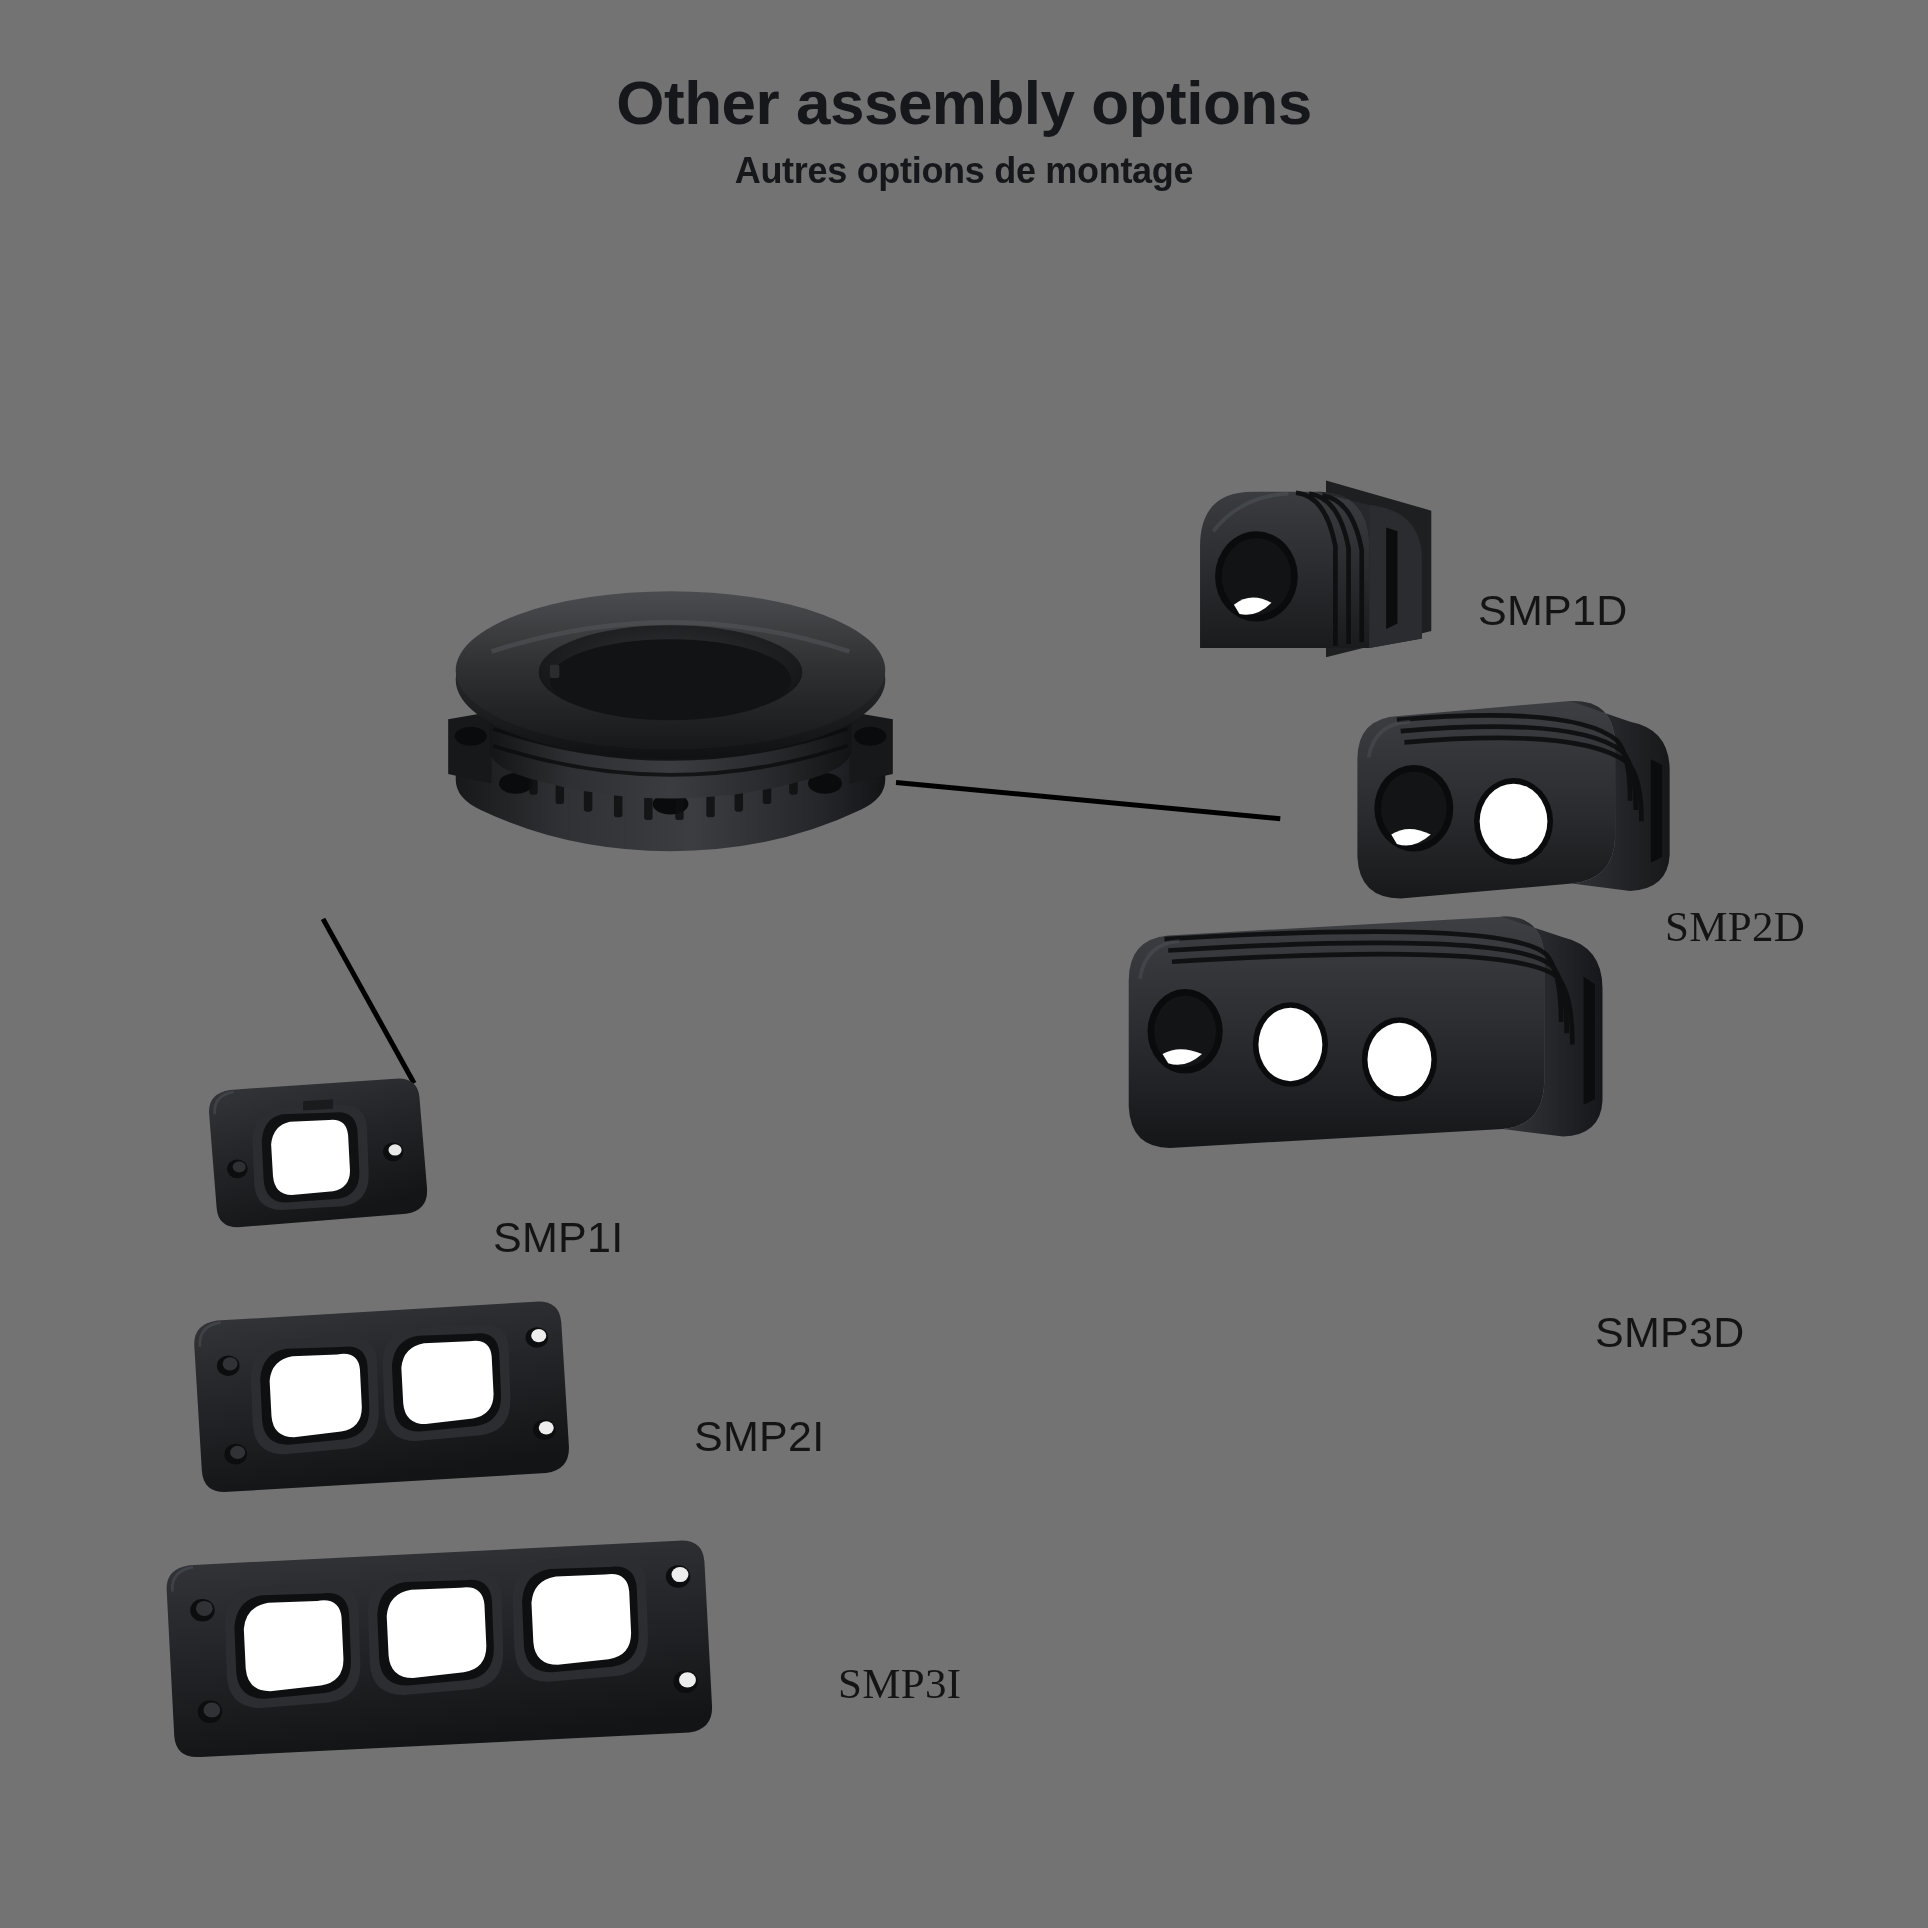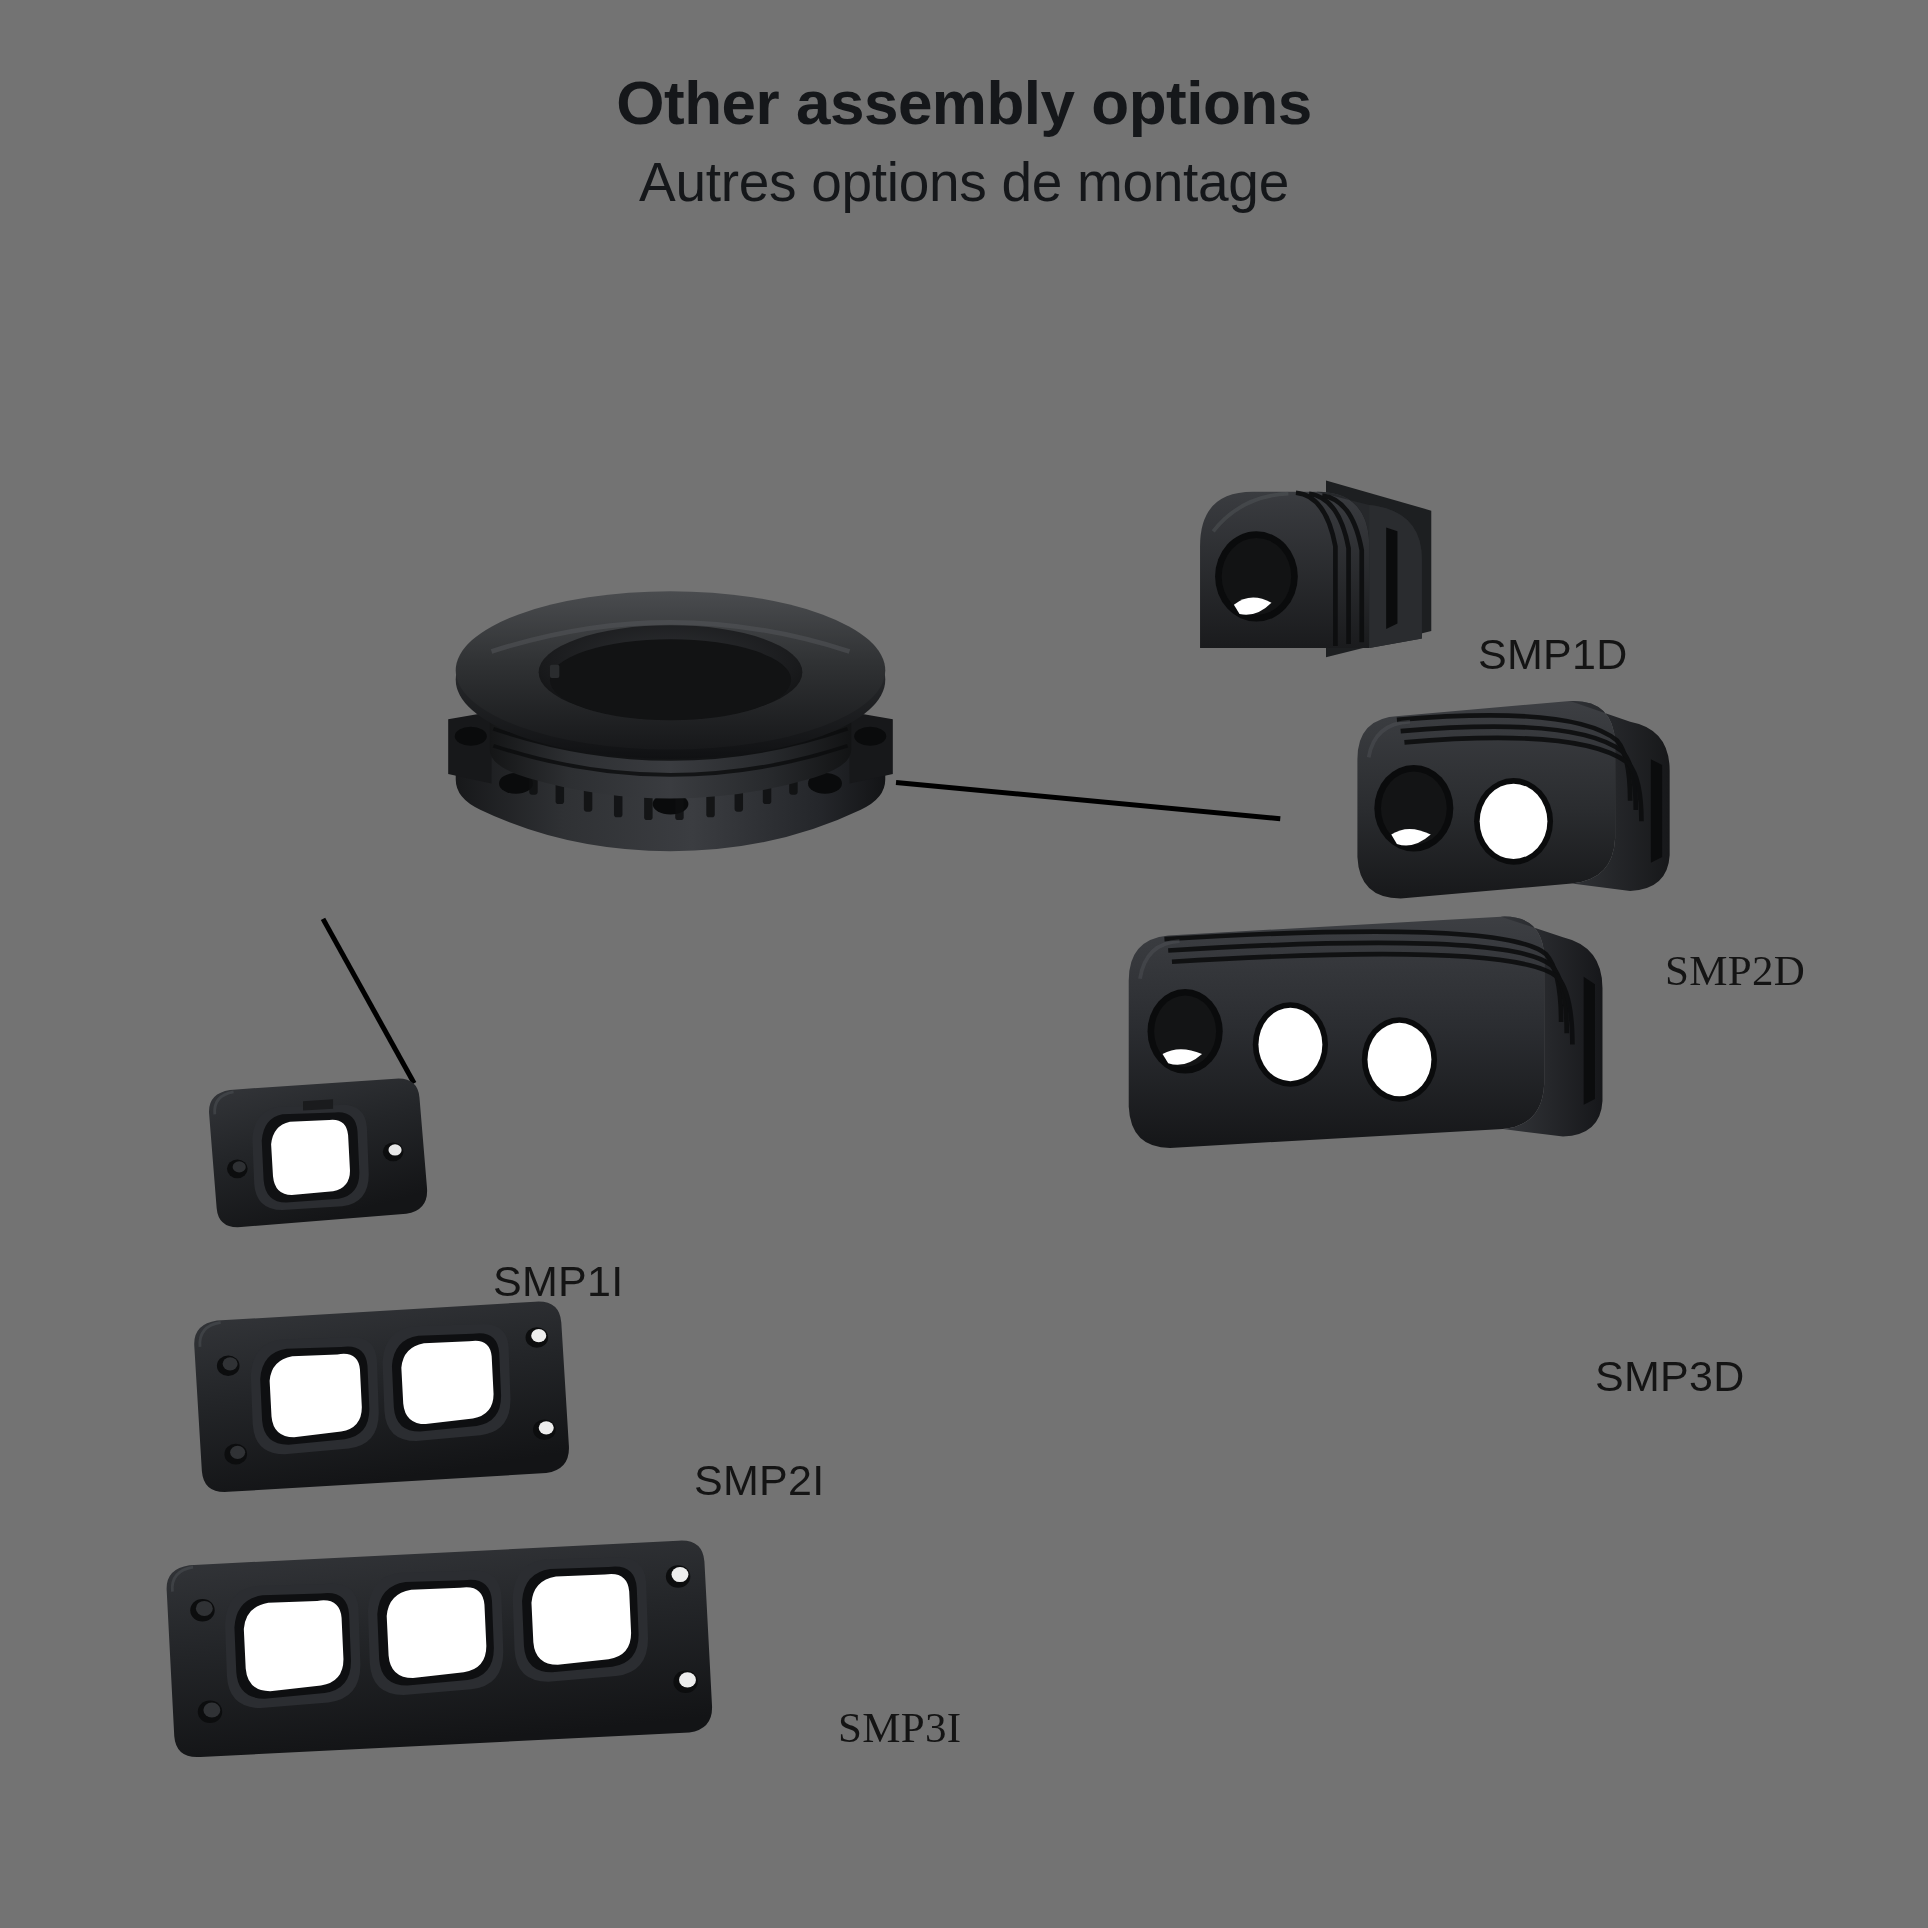--- a/index.html
+++ b/index.html
@@ -29,37 +29,36 @@
   }
   .title {
     font-size: 62px;
     font-weight: 700;
     color: #15171a;
     letter-spacing: -0.5px;
     line-height: 1.18;
     margin: 0;
   }
   .subtitle {
-    font-size: 55px;
-    font-weight: 400;
+    font-size: 36px;
+    font-weight: 700;
     color: #15171a;
     letter-spacing: -0.3px;
     line-height: 1.2;
     margin: 9.4px 0 0 0;
   }
 
   
   .part-label {
     position: absolute;
     font-size: 43px;
     font-weight: 500;
     color: #141414;
     letter-spacing: 0.3px;
     white-space: nowrap;
-    margin-top: 44px;
   }
 
   
   .leader {
     position: absolute;
     background: #000;
     transform-origin: 0 50%;
     height: 4.7px;
   }
 

